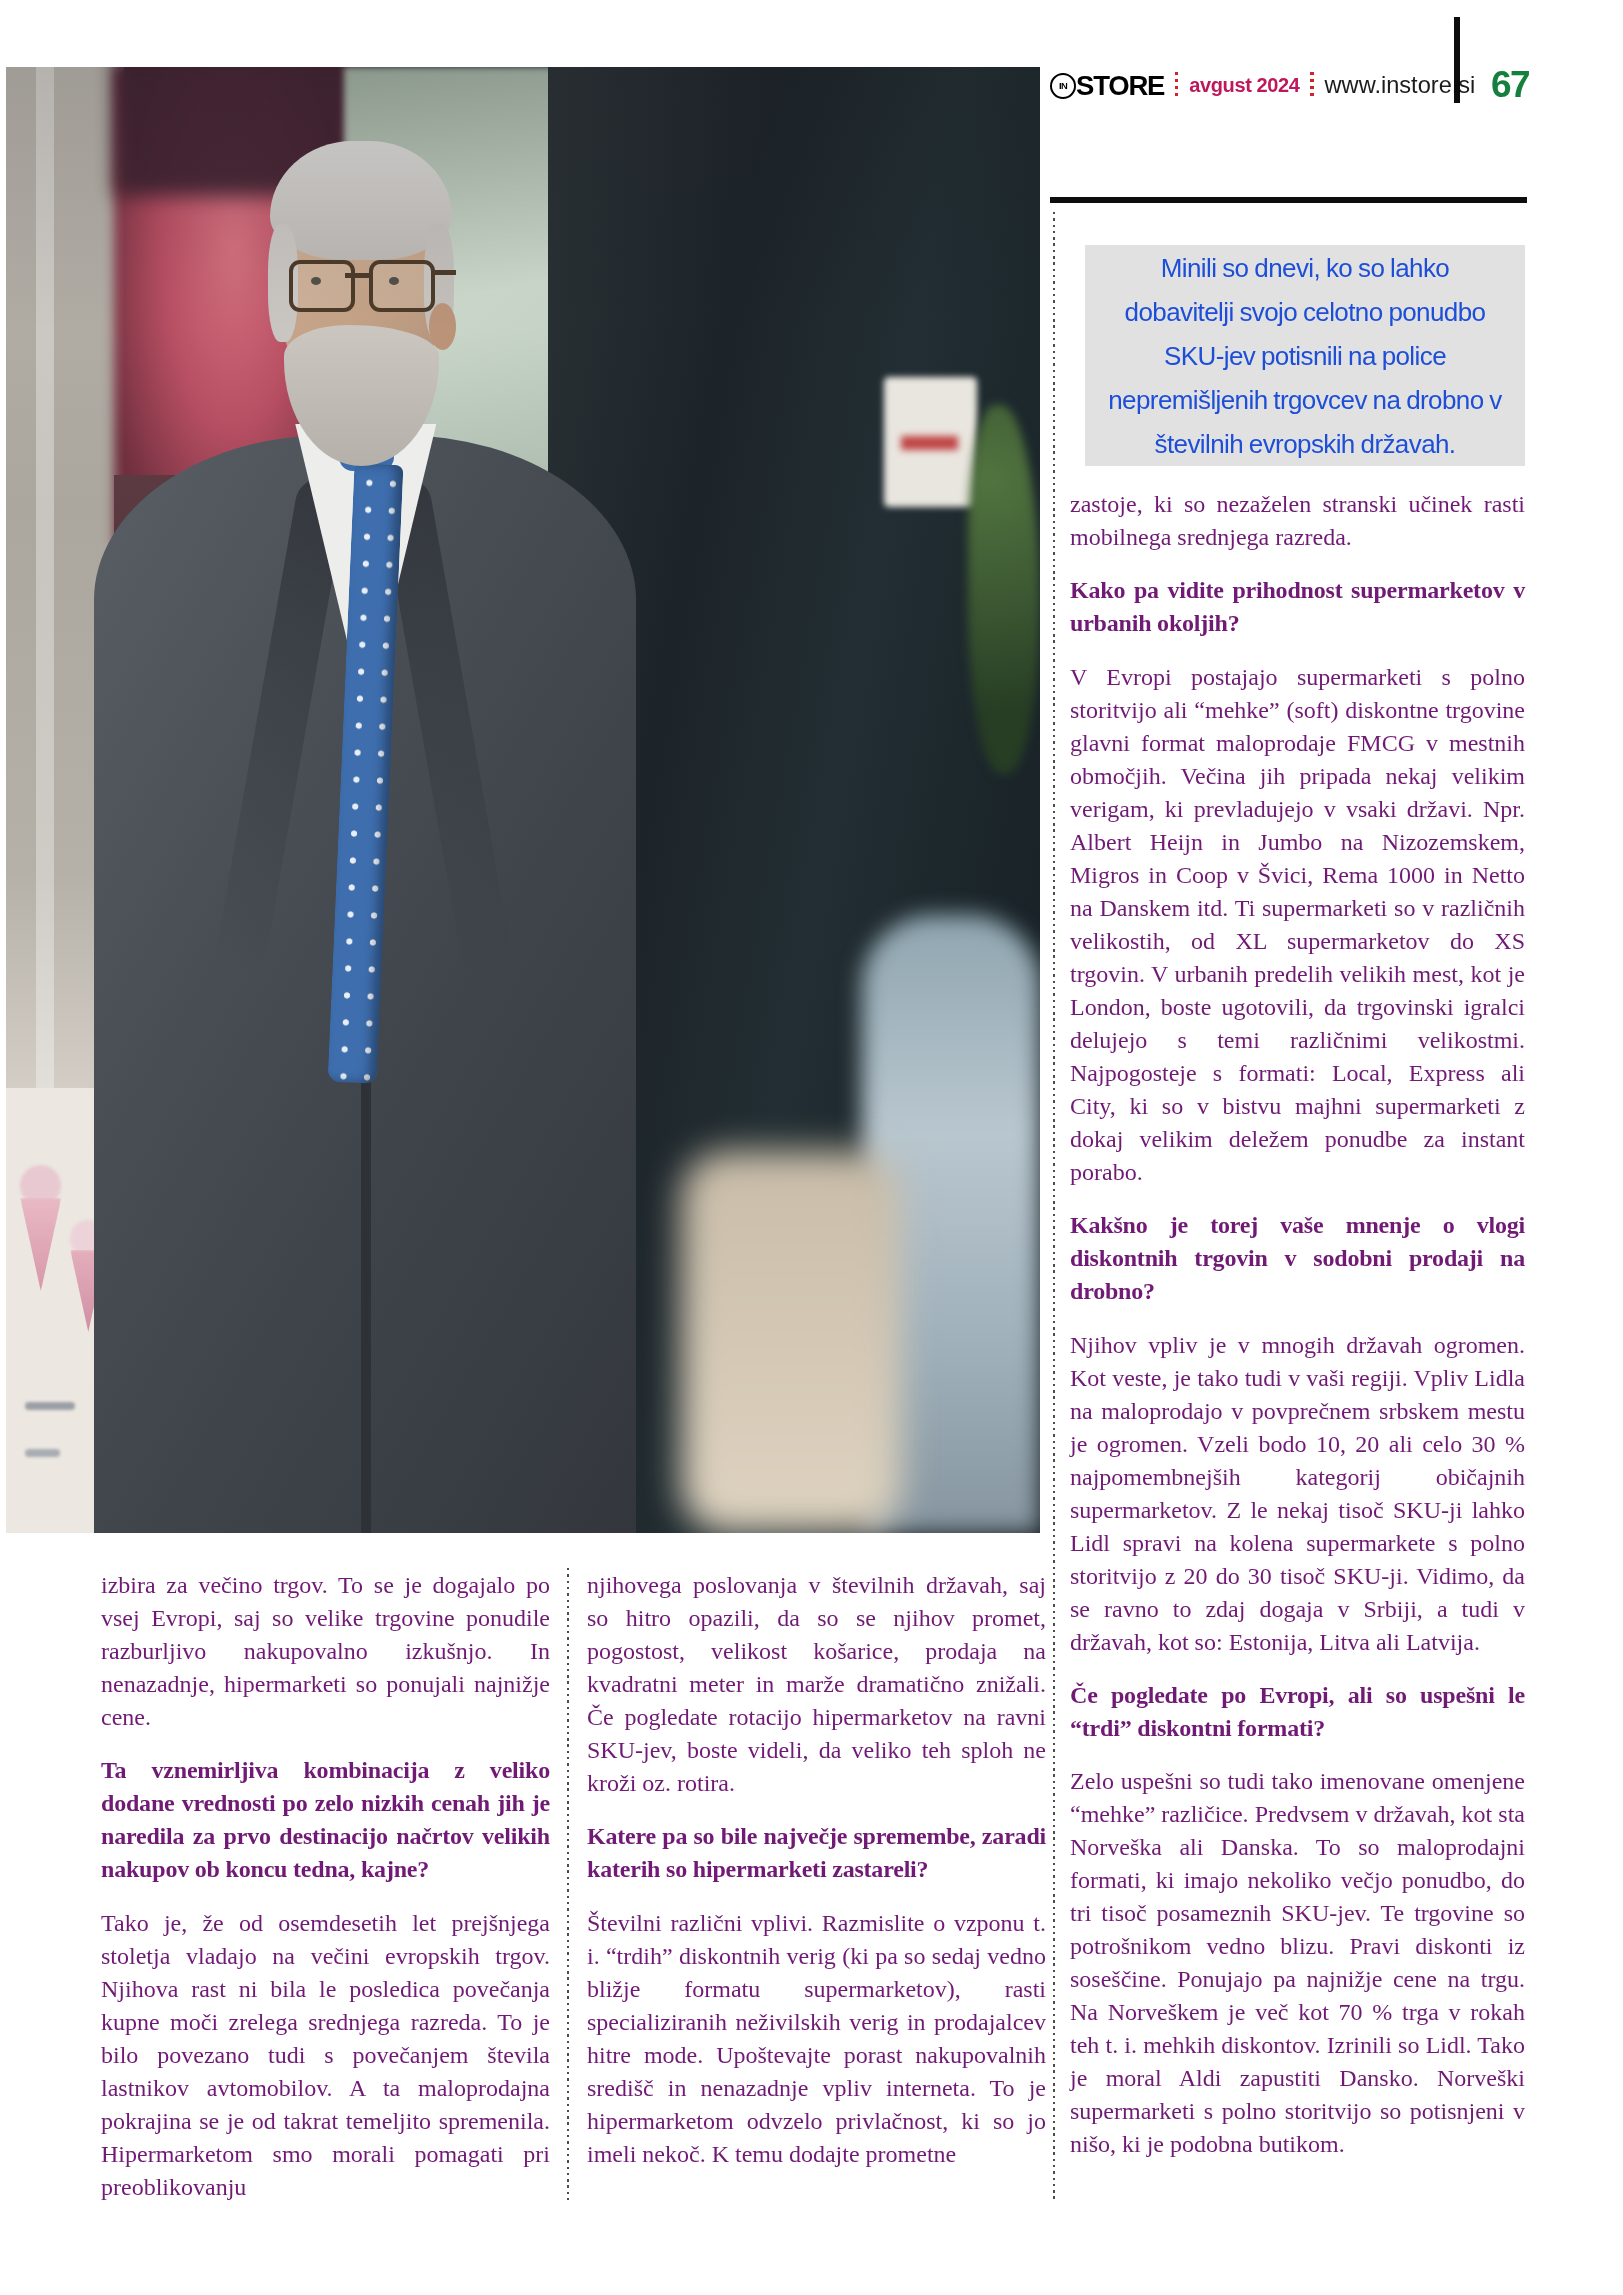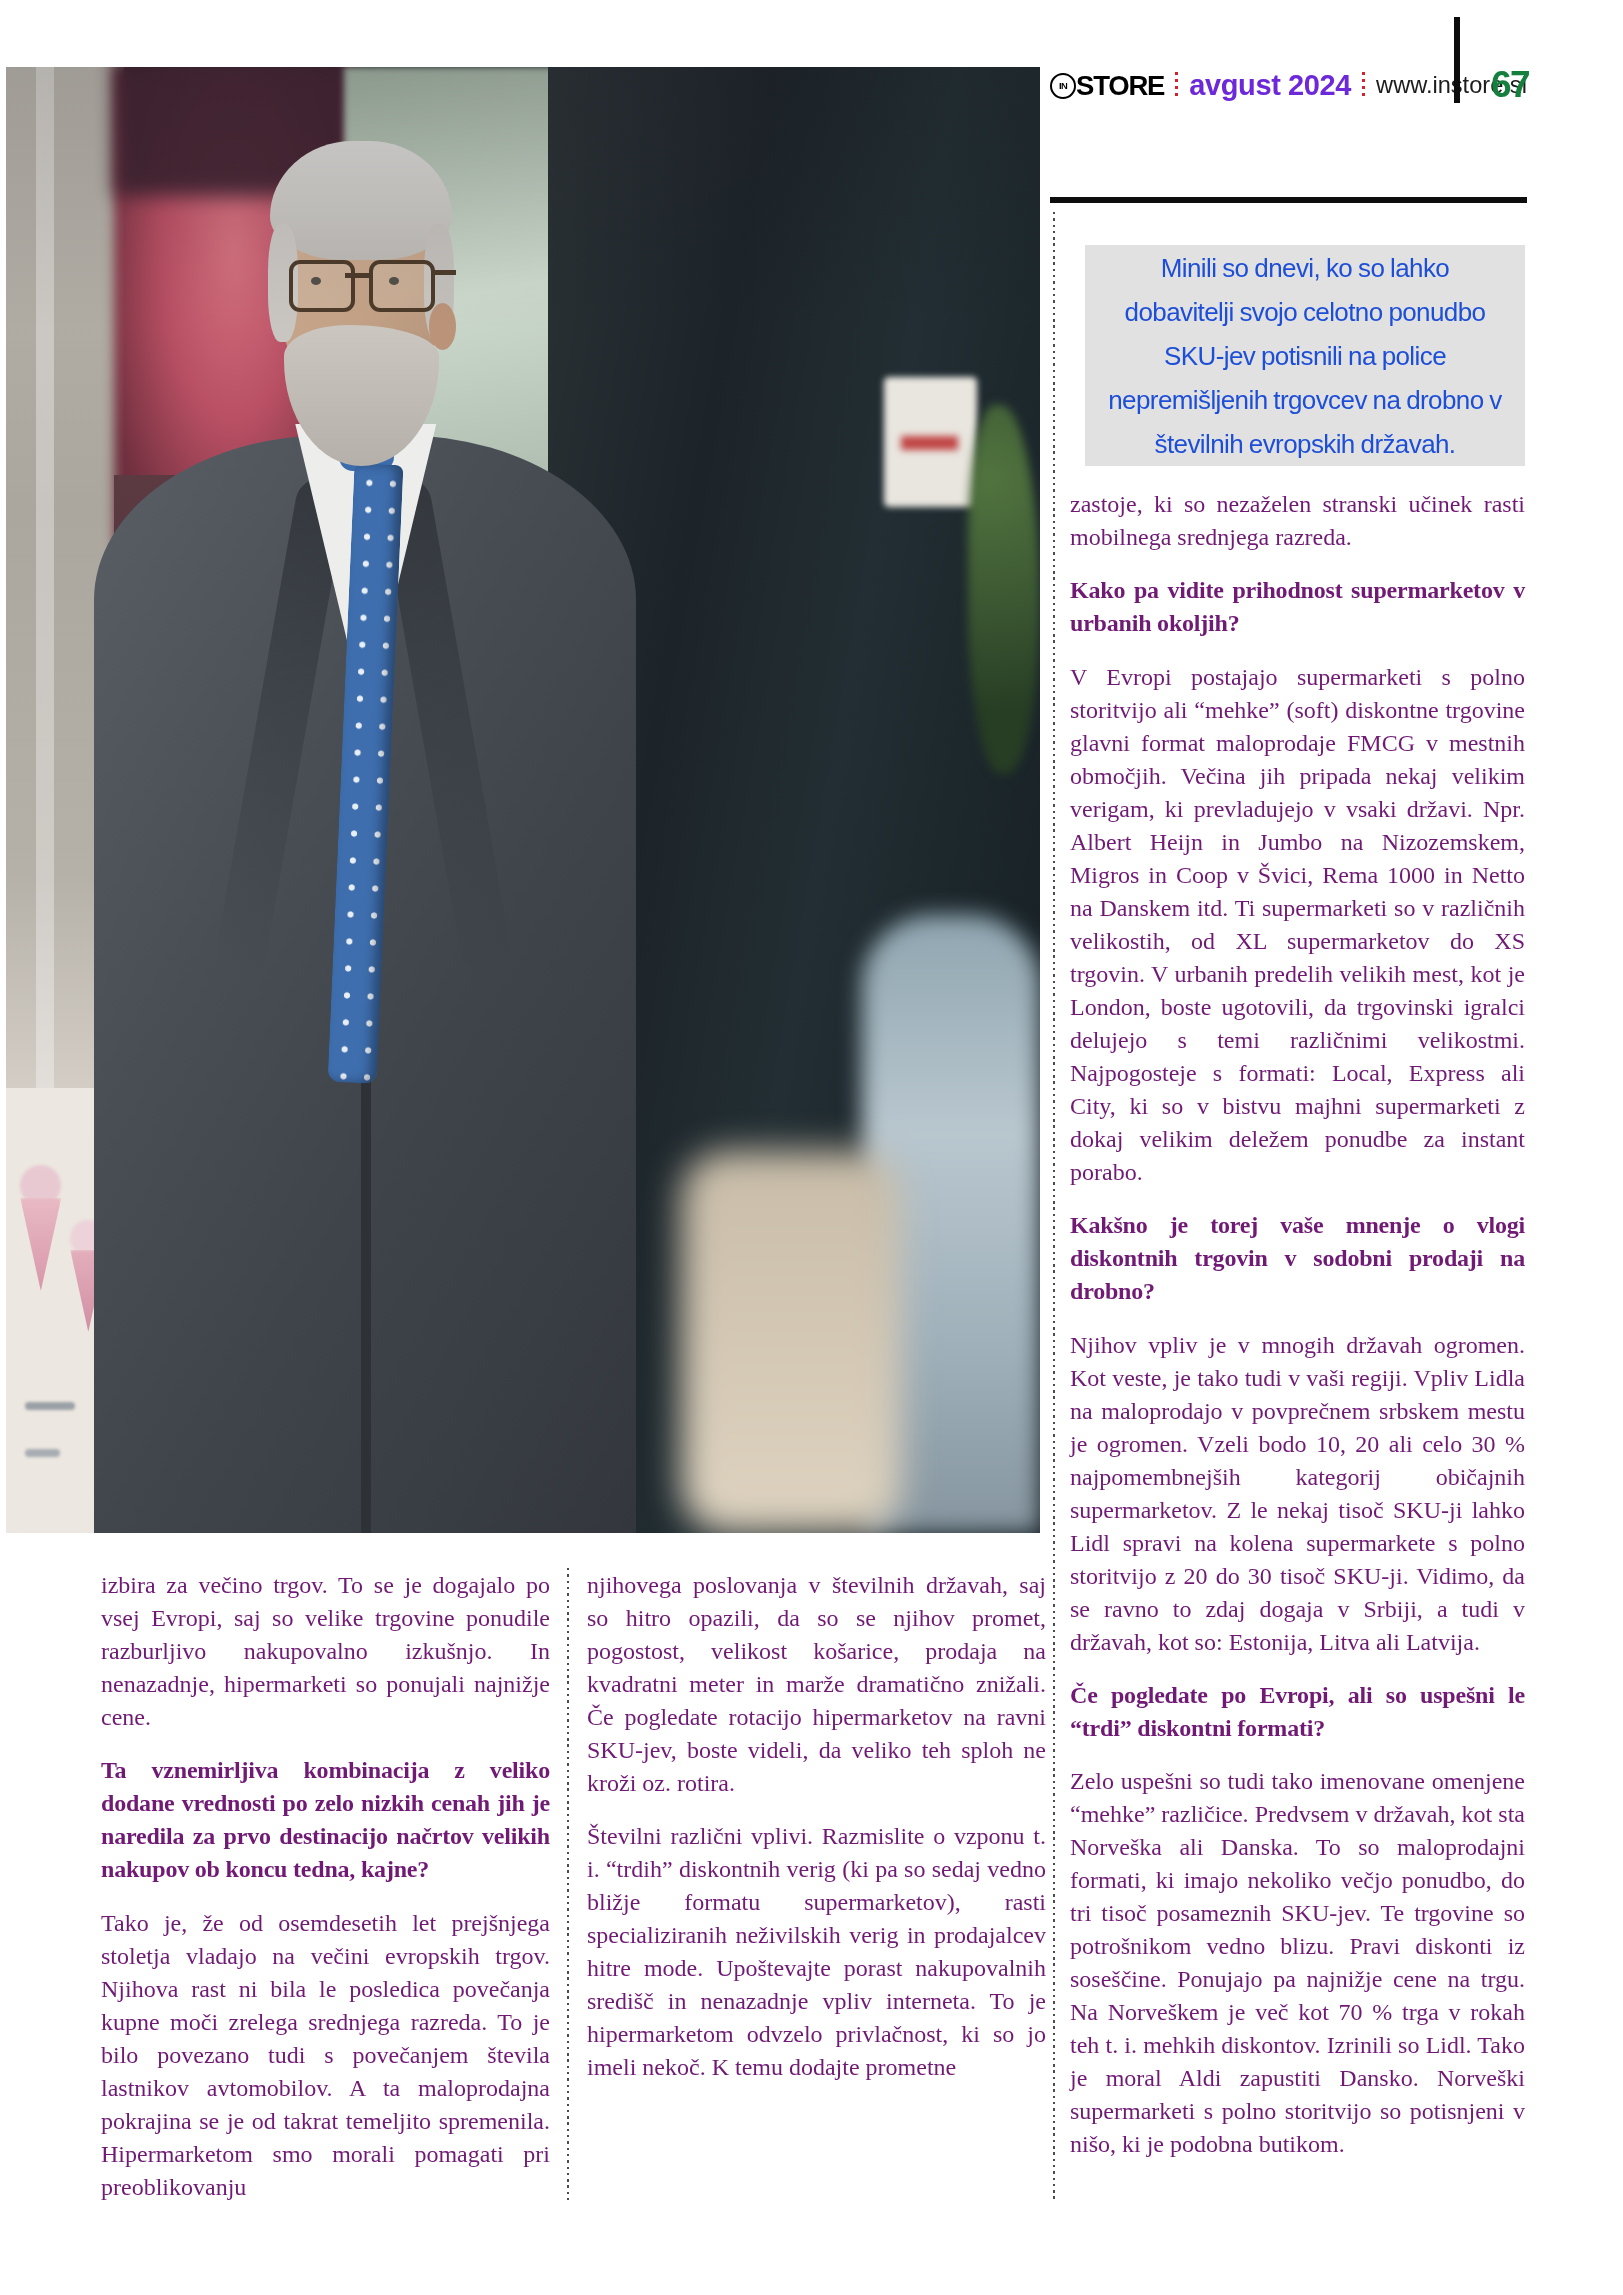--- a/index.html
+++ b/index.html
@@ -8,21 +8,21 @@
           font-family:"Liberation Serif", serif; color:#111; }
 
   
   .masthead { position:absolute; left:1050px; top:68px; height:35px; display:flex; align-items:center;
               gap:11px; font-family:"Liberation Sans", sans-serif; white-space:nowrap; }
   .logo { display:flex; align-items:center; gap:0; }
   .logo-circle { width:22px; height:22px; border:2.4px solid #000; border-radius:50%;
                  display:flex; align-items:center; justify-content:center;
                  font-weight:bold; font-size:9.4px; letter-spacing:-0.8px; color:#000; }
   .logo-store { font-weight:bold; font-size:27.5px; letter-spacing:-1.2px; color:#000; }
-  .issue { font-weight:bold; font-size:29px; letter-spacing:-0.4px; color:#6d28d9; }
+  .issue { font-weight:bold; font-size:20px; letter-spacing:-0.4px; color:#be185d; }
   .site  { font-size:23.6px; color:#1c1c1c; }
   .red-dots { width:3.1px; height:27px;
               background-image:repeating-linear-gradient(to bottom,#d2232a 0 3.1px,transparent 3.1px 7px); }
   .pagenum-bar { position:absolute; left:1454px; top:17.3px; width:5.5px; height:86px; background:#0c0c0c; }
   .pagenum { position:absolute; left:1467px; top:64px; width:86px; text-align:center;
              font-family:Liberation Sans, sans-serif; font-weight:bold; font-size:37px;
              letter-spacing:-1.6px; color:#15803d; }
 
   
   .rule { position:absolute; left:1050px; top:197px; width:477px; height:5.5px; background:#0d0d0d; }
@@ -215,20 +215,21 @@
     <p>Minili so dnevi, ko so lahko dobavitelji svojo celotno ponudbo SKU-jev potisnili na police nepremišljenih trgovcev na drobno v številnih evropskih državah.</p>
   </aside>
 
   <section class="col col-left">
       <p>izbira za večino trgov. To se je dogajalo po vsej Evropi, saj so velike trgovine ponudile razburljivo nakupovalno izkušnjo. In nenazadnje, hipermarketi so ponujali najnižje cene.</p>
       <p class="q">Ta vznemirljiva kombinacija z veliko dodane vrednosti po zelo nizkih cenah jih je naredila za prvo destinacijo načrtov velikih nakupov ob koncu tedna, kajne?</p>
       <p>Tako je, že od osemdesetih let prejšnjega stoletja vladajo na večini evropskih trgov. Njihova rast ni bila le posledica povečanja kupne moči zrelega srednjega razreda. To je bilo povezano tudi s povečanjem števila lastnikov avtomobilov. A ta maloprodajna pokrajina se je od takrat temeljito spremenila. Hipermarketom smo morali pomagati pri preoblikovanju</p>
     </section>
   <section class="col col-mid">
       <p>njihovega poslovanja v številnih državah, saj so hitro opazili, da so se njihov promet, pogostost, velikost košarice, prodaja na kvadratni meter in marže dramatično znižali. Če pogledate rotacijo hipermarketov na ravni SKU-jev, boste videli, da veliko teh sploh ne kroži oz. rotira.</p>
+      <p class="q">Katere pa so bile največje spremembe, zaradi katerih so hipermarketi zastareli?</p>
       <p>Številni različni vplivi. Razmislite o vzponu t. i. “trdih” diskontnih verig (ki pa so sedaj vedno bližje formatu supermarketov), rasti specializiranih neživilskih verig in prodajalcev hitre mode. Upoštevajte porast nakupovalnih središč in nenazadnje vpliv interneta. To je hipermarketom odvzelo privlačnost, ki so jo imeli nekoč. K temu dodajte prometne</p>
     </section>
   <section class="col col-right">
       <p>zastoje, ki so nezaželen stranski učinek rasti mobilnega srednjega razreda.</p>
       <p class="q">Kako pa vidite prihodnost supermarketov v urbanih okoljih?</p>
       <p>V Evropi postajajo supermarketi s polno storitvijo ali “mehke” (soft) diskontne trgovine glavni format maloprodaje FMCG v mestnih območjih. Večina jih pripada nekaj velikim verigam, ki prevladujejo v vsaki državi. Npr. Albert Heijn in Jumbo na Nizozemskem, Migros in Coop v Švici, Rema 1000 in Netto na Danskem itd. Ti supermarketi so v različnih velikostih, od XL supermarketov do XS trgovin. V urbanih predelih velikih mest, kot je London, boste ugotovili, da trgovinski igralci delujejo s temi različnimi velikostmi. Najpogosteje s formati: Local, Express ali City, ki so v bistvu majhni supermarketi z dokaj velikim deležem ponudbe za instant porabo.</p>
       <p class="q">Kakšno je torej vaše mnenje o vlogi diskontnih trgovin v sodobni prodaji na drobno?</p>
       <p>Njihov vpliv je v mnogih državah ogromen. Kot veste, je tako tudi v vaši regiji. Vpliv Lidla na maloprodajo v povprečnem srbskem mestu je ogromen. Vzeli bodo 10, 20 ali celo 30 % najpomembnejših kategorij običajnih supermarketov. Z le nekaj tisoč SKU-ji lahko Lidl spravi na kolena supermarkete s polno storitvijo z 20 do 30 tisoč SKU-ji. Vidimo, da se ravno to zdaj dogaja v Srbiji, a tudi v državah, kot so: Estonija, Litva ali Latvija.</p>
       <p class="q">Če pogledate po Evropi, ali so uspešni le “trdi” diskontni formati?</p>
       <p>Zelo uspešni so tudi tako imenovane omenjene “mehke” različice. Predvsem v državah, kot sta Norveška ali Danska. To so maloprodajni formati, ki imajo nekoliko večjo ponudbo, do tri tisoč posameznih SKU-jev. Te trgovine so potrošnikom vedno blizu. Pravi diskonti iz soseščine. Ponujajo pa najnižje cene na trgu. Na Norveškem je več kot 70 % trga v rokah teh t. i. mehkih diskontov. Izrinili so Lidl. Tako je moral Aldi zapustiti Dansko. Norveški supermarketi s polno storitvijo so potisnjeni v nišo, ki je podobna butikom.</p>

